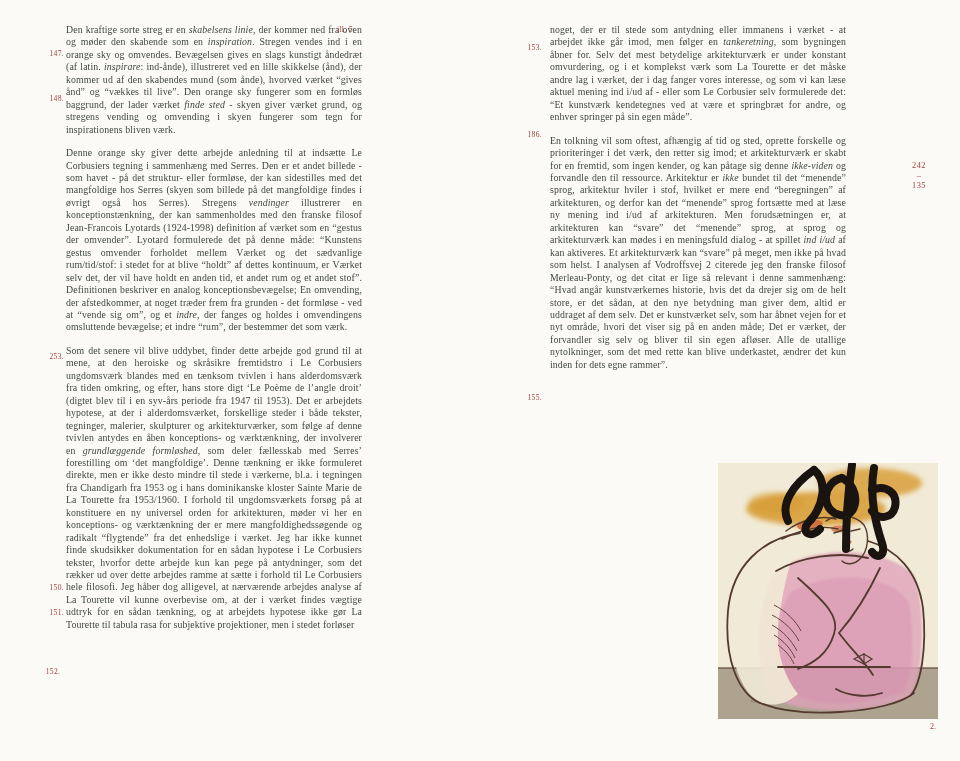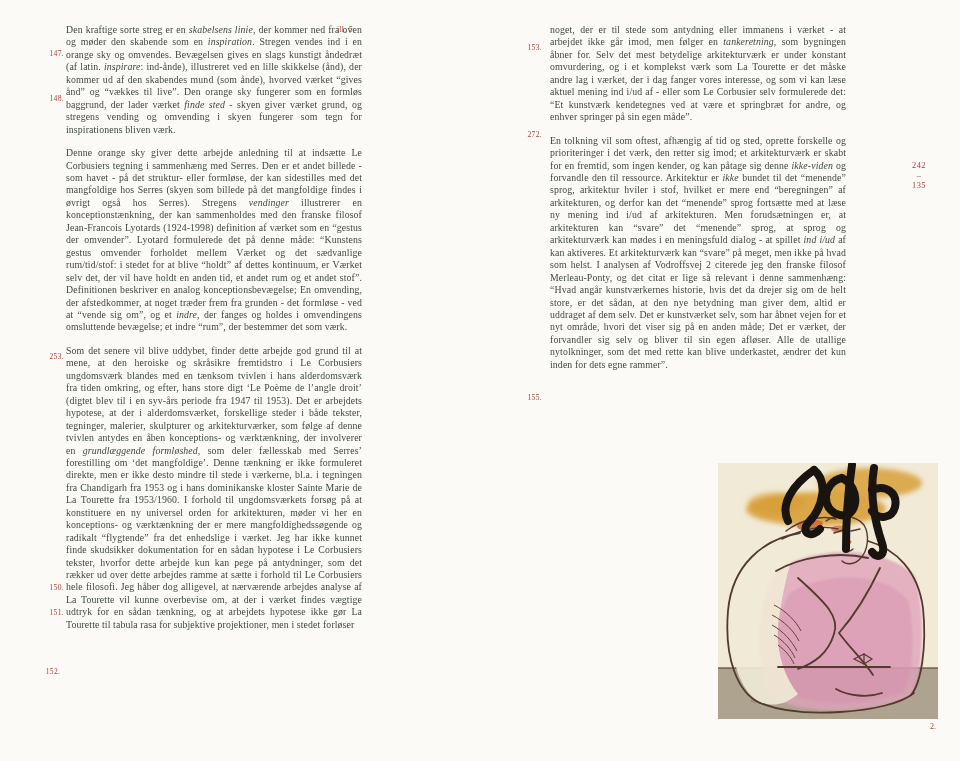--- a/index.html
+++ b/index.html
@@ -63,21 +63,21 @@
   <div class="text-column" id="left-column">
       <p><span>Den kraftige sorte streg er en </span><em>skabelsens linie</em><span>, der kommer ned fra oven og møder den skabende som en </span><em>inspiration</em><span>. Stregen vendes ind i en orange sky og omvendes. Bevægelsen gives en slags kunstigt åndedræt (af latin. </span><em>inspirare</em><span>: ind-ånde), illustreret ved en lille skikkelse (ånd), der kommer ud af den skabendes mund (som ånde), hvorved værket “gives ånd” og “vækkes til live”. Den orange sky fungerer som en formløs baggrund, der lader værket </span><em>finde sted</em><span> - skyen giver værket grund, og stregens vending og omvending i skyen fungerer som tegn for inspirationens bliven værk.</span></p>
       <p><span>Denne orange sky giver dette arbejde anledning til at indsætte Le Corbusiers tegning i sammenhæng med Serres. Den er et andet billede - som havet - på det struktur- eller formløse, der kan sidestilles med det mangfoldige hos Serres (skyen som billede på det mangfoldige findes i øvrigt også hos Serres). Stregens </span><em>vendinger</em><span> illustrerer en konceptionstænkning, der kan sammenholdes med den franske filosof Jean-Francois Lyotards (1924-1998) definition af værket som en “gestus der omvender”. Lyotard formulerede det på denne måde: “Kunstens gestus omvender forholdet mellem Værket og det sædvanlige rum/tid/stof: i stedet for at blive “holdt” af dettes kontinuum, er Værket selv det, der vil have holdt en anden tid, et andet rum og et andet stof”. Definitionen beskriver en analog konceptionsbevægelse; En omvending, der afstedkommer, at noget træder frem fra grunden - det formløse - ved at “vende sig om”, og et </span><em>indre</em><span>, der fanges og holdes i omvendingens omsluttende bevægelse; et indre “rum”, der bestemmer det som værk.</span></p>
       <p><span>Som det senere vil blive uddybet, finder dette arbejde god grund til at mene, at den heroiske og skråsikre fremtidstro i Le Corbusiers ungdomsværk blandes med en tænksom tvivlen i hans alderdomsværk fra tiden omkring, og efter, hans store digt ‘Le Poème de l’angle droit’ (digtet blev til i en syv-års periode fra 1947 til 1953). Det er arbejdets hypotese, at der i alderdomsværket, forskellige steder i både tekster, tegninger, malerier, skulpturer og arkitekturværker, som følge af denne tvivlen antydes en åben konceptions- og værktænkning, der involverer en </span><em>grundlæggende formløshed</em><span>, som deler fællesskab med Serres’ forestilling om ‘det mangfoldige’. Denne tænkning er ikke formuleret direkte, men er ikke desto mindre til stede i værkerne, bl.a. i tegningen fra Chandigarh fra 1953 og i hans dominikanske kloster Sainte Marie de La Tourette fra 1953/1960. I forhold til ungdomsværkets forsøg på at konstituere en ny universel orden for arkitekturen, møder vi her en konceptions- og værktænkning der er mere mangfoldighedssøgende og radikalt “flygtende” fra det enhedslige i værket. Jeg har ikke kunnet finde skudsikker dokumentation for en sådan hypotese i Le Corbusiers tekster, hvorfor dette arbejde kun kan pege på antydninger, som det rækker ud over dette arbejdes ramme at sætte i forhold til Le Corbusiers hele filosofi. Jeg håber dog alligevel, at nærværende arbejdes analyse af La Tourette vil kunne overbevise om, at der i værket findes vægtige udtryk for en sådan tænkning, og at arbejdets hypotese ikke gør La Tourette til tabula rasa for subjektive projektioner, men i stedet forløser</span></p>
     </div>
 
   <span class="ill-ref">ill. 5.</span>
 
   <div class="notes-layer" id="right-notes">
       <span class="margin-note" style="top: 43px;">153.</span>
-      <span class="margin-note" style="top: 130px;">272.</span>
+      <span class="margin-note" style="top: 130px;">186.</span>
       <span class="margin-note" style="top: 393px;">155.</span>
     </div>
 
   <div class="text-column" id="right-column">
       <p><span>noget, der er til stede som antydning eller immanens i værket - at arbejdet ikke går imod, men følger en </span><em>tankeretning</em><span>, som bygningen åbner for. Selv det mest betydelige arkitekturværk er under konstant omvurdering, og i et komplekst værk som La Tourette er det måske andre lag i værket, der i dag fanger vores interesse, og som vi kan læse aktuel mening ind i/ud af - eller som Le Corbusier selv formulerede det: “Et kunstværk kendetegnes ved at være et springbræt for andre, og enhver springer på sin egen måde”.</span></p>
       <p><span>En tolkning vil som oftest, afhængig af tid og sted, oprette forskelle og prioriteringer i det værk, den retter sig imod; et arkitekturværk er skabt for en fremtid, som ingen kender, og kan påtage sig denne </span><em>ikke-viden</em><span> og forvandle den til ressource. Arkitektur er </span><em>ikke</em><span> bundet til det “menende” sprog, arkitektur hviler i stof, hvilket er mere end “beregningen” af arkitekturen, og derfor kan det “menende” sprog fortsætte med at læse ny mening ind i/ud af arkitekturen. Men forudsætningen er, at arkitekturen kan “svare” det “menende” sprog, at sprog og arkitekturværk kan mødes i en meningsfuld dialog - at spillet </span><em>ind i/ud</em><span> af kan aktiveres. Et arkitekturværk kan “svare” på meget, men ikke på hvad som helst. I analysen af Vodroffsvej 2 citerede jeg den franske filosof Merleau-Ponty, og det citat er lige så relevant i denne sammenhæng: “Hvad angår kunstværkernes historie, hvis det da drejer sig om de helt store, er det sådan, at den nye betydning man giver dem, altid er uddraget af dem selv. Det er kunstværket selv, som har åbnet vejen for et nyt område, hvori det viser sig på en anden måde; Det er værket, der forvandler sig selv og bliver til sin egen afløser. Alle de utallige nytolkninger, som det med rette kan blive underkastet, ændrer det kun inden for dets egne rammer”.</span></p>
     </div>
 
   <div class="folio">
     <span>242</span>

